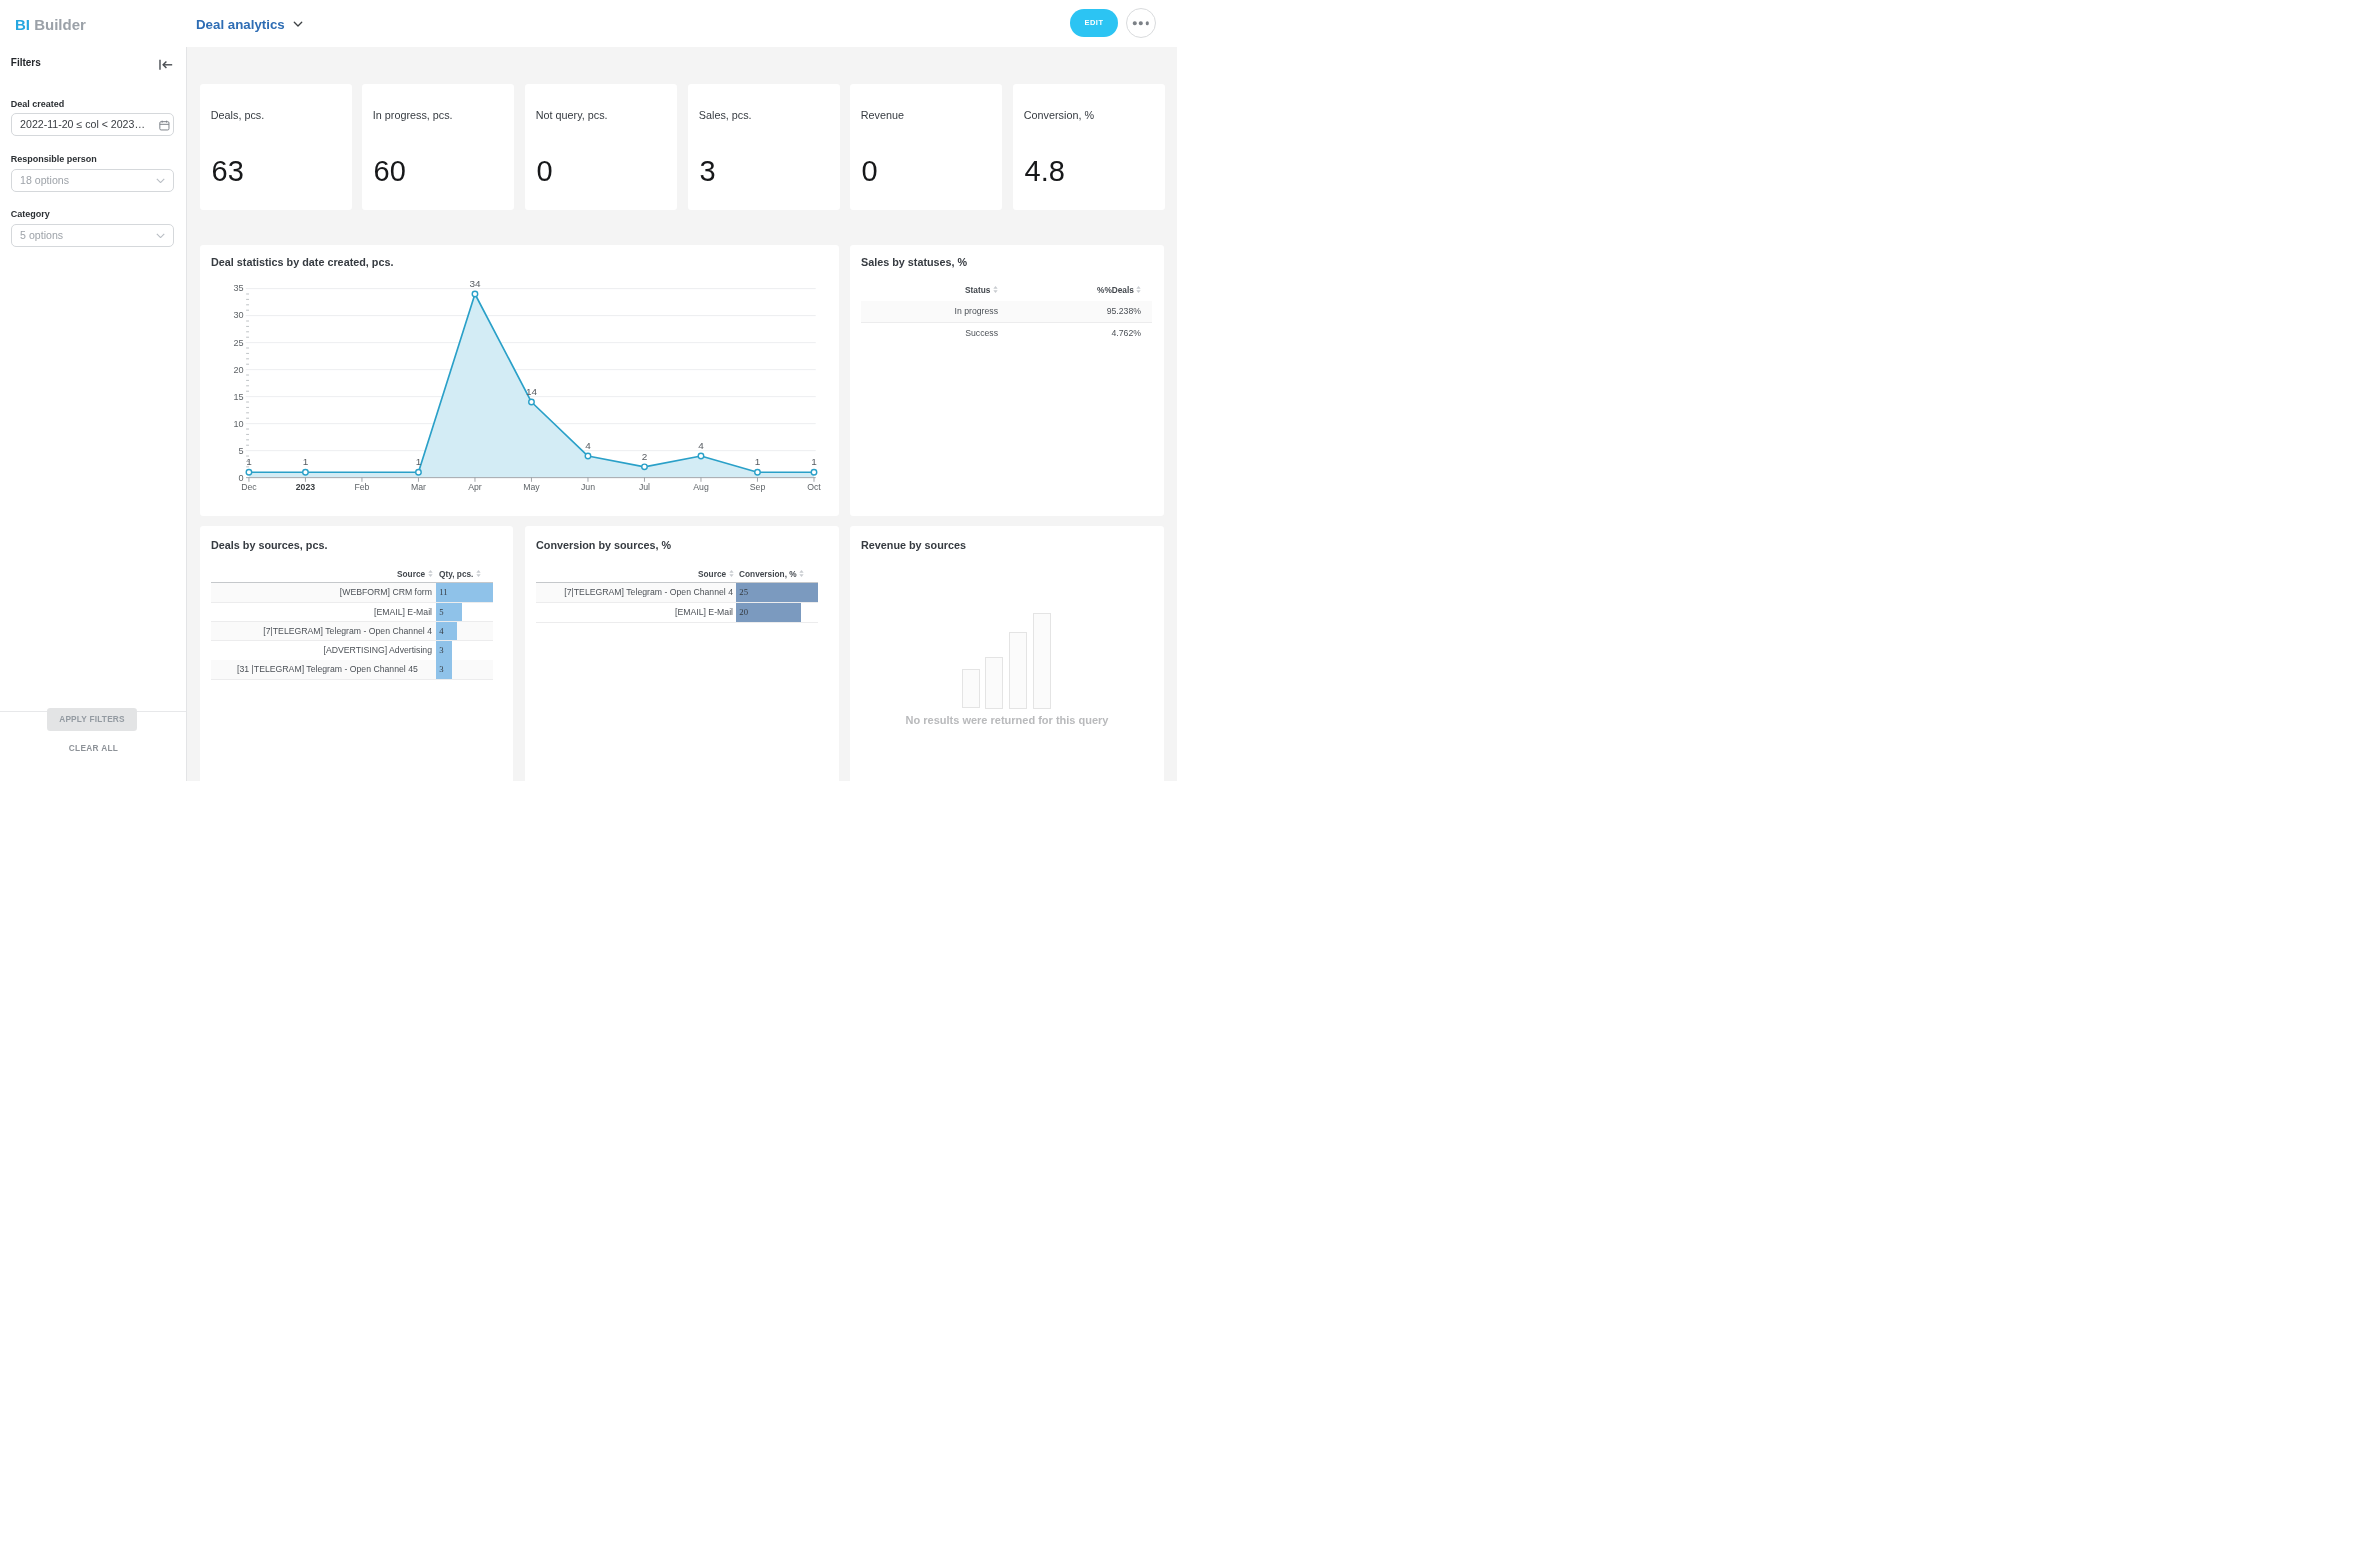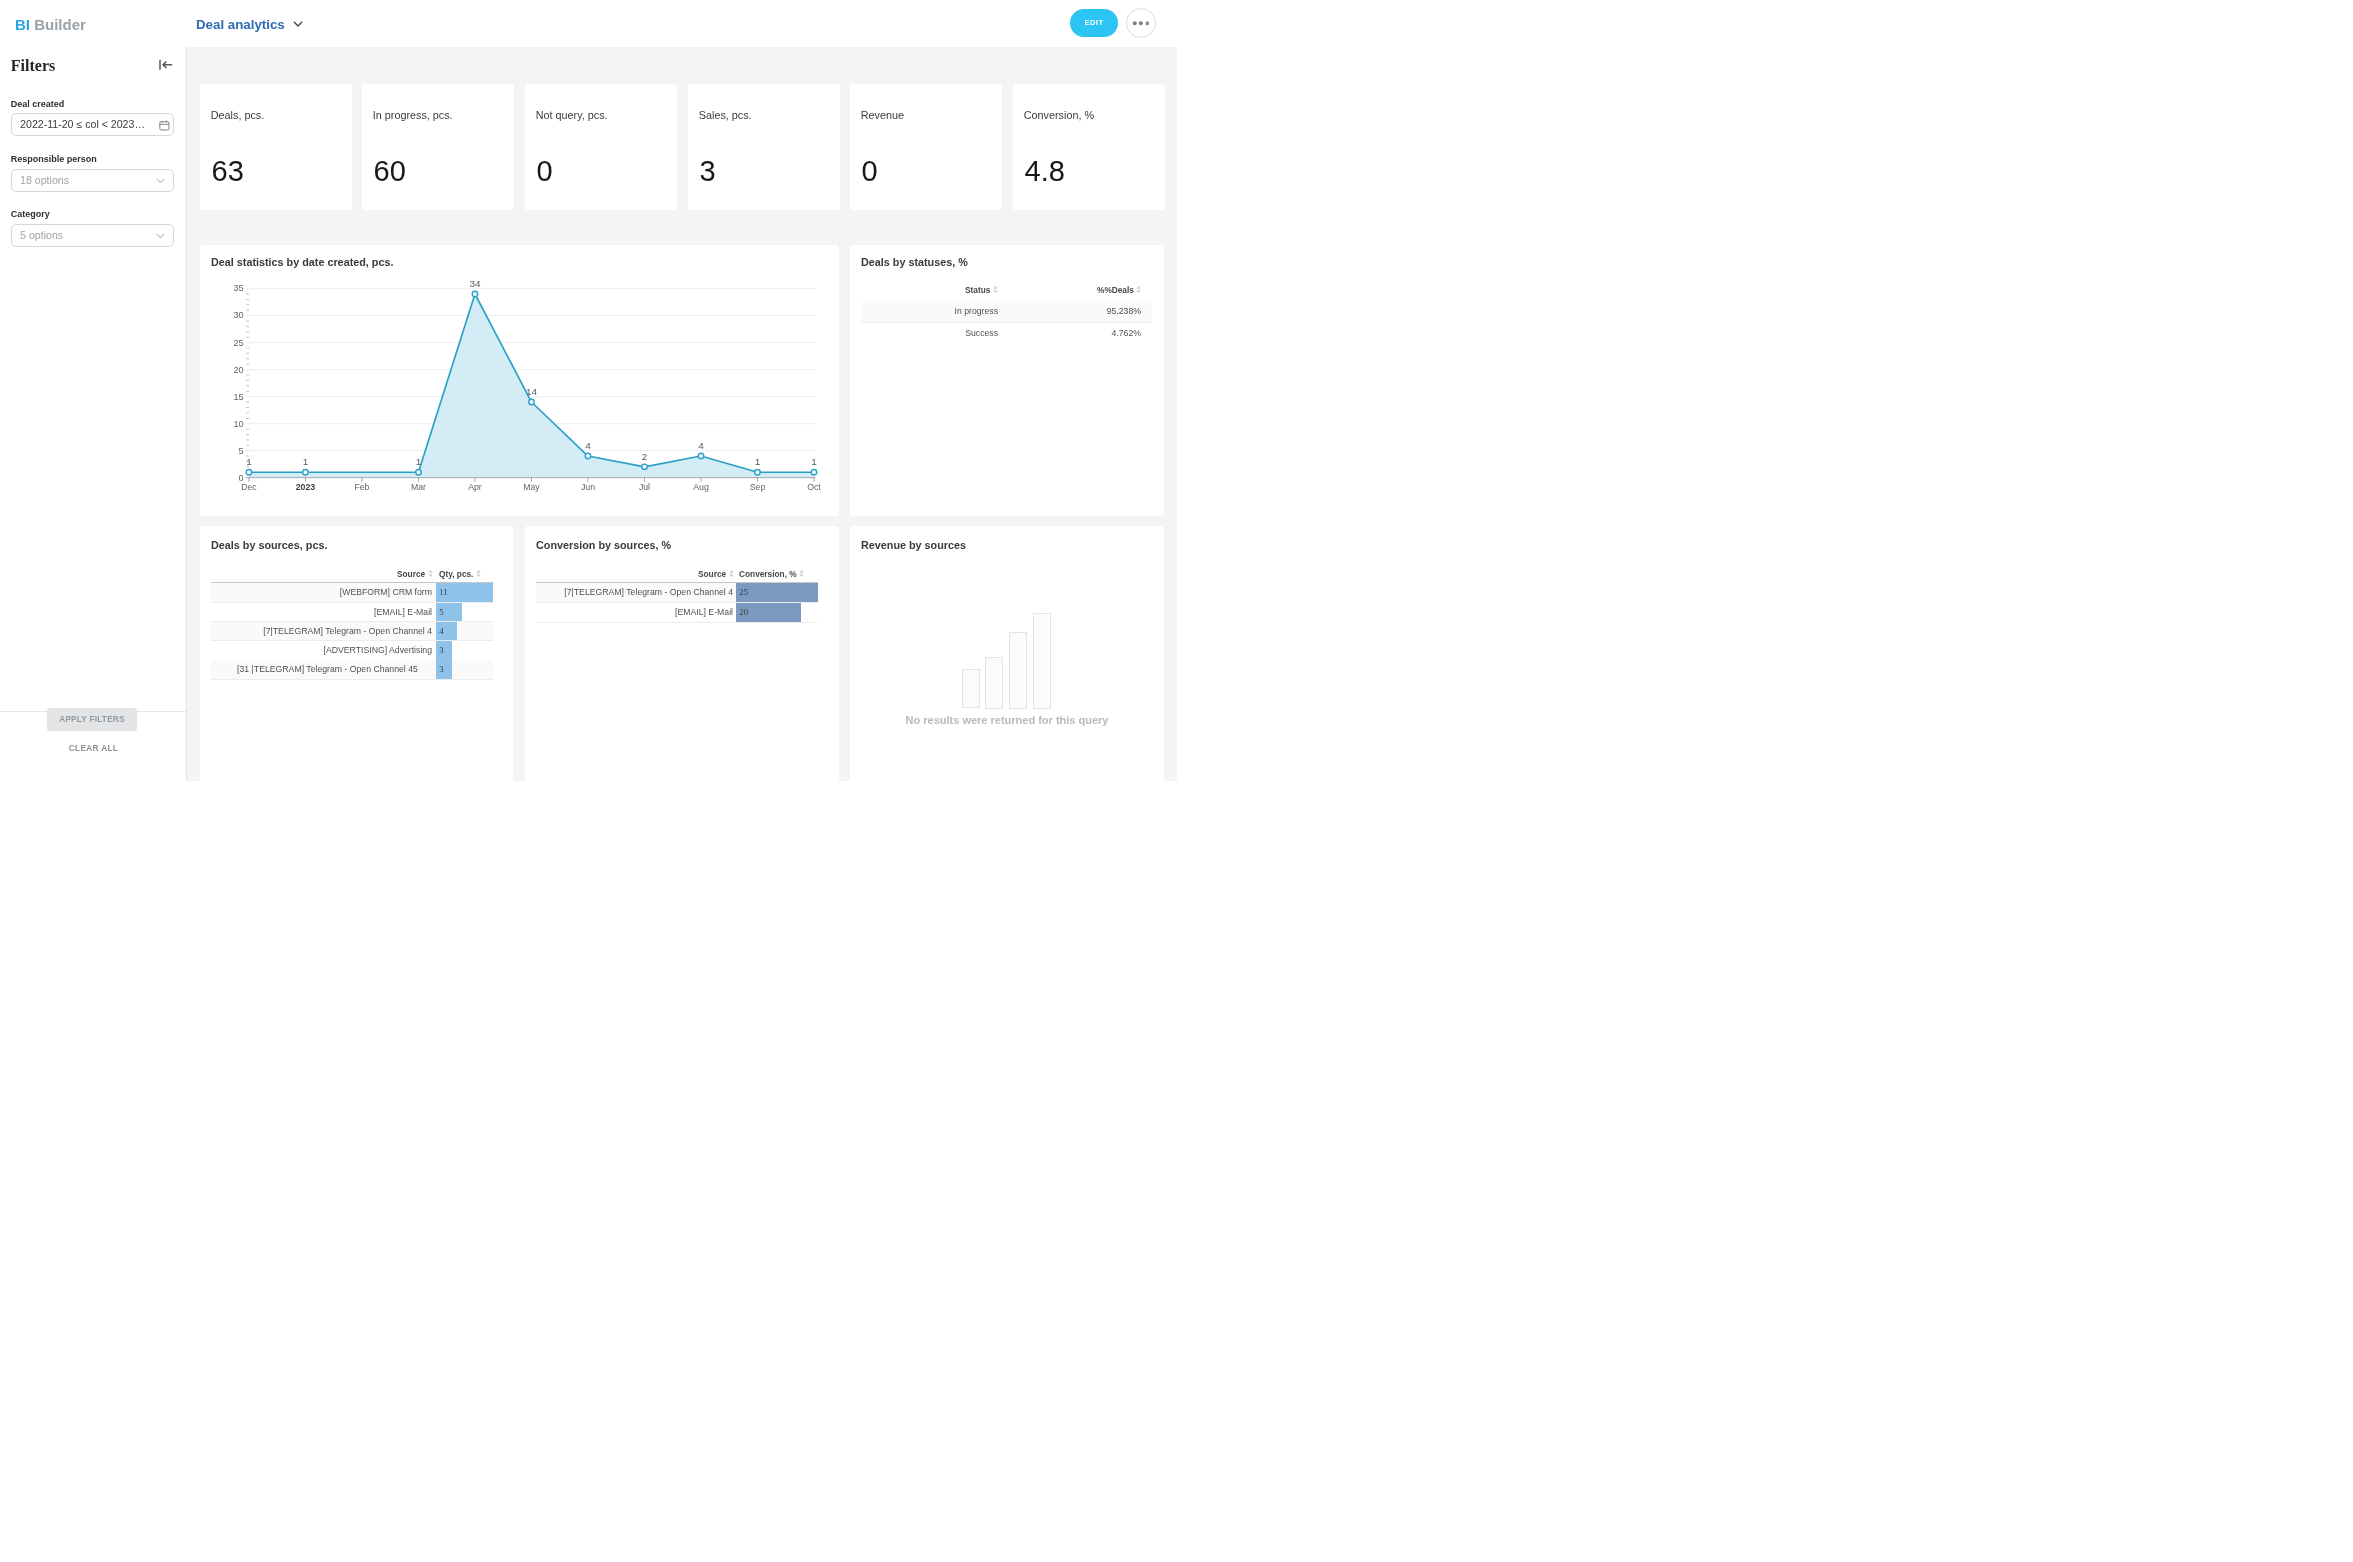--- a/index.html
+++ b/index.html
@@ -17,21 +17,21 @@
 #editbtn { position:absolute; left:1070px; top:9.1px; width:48px; height:28px; border-radius:14px;
   background:#2cc4f3; color:#fff; font-size:7.5px; font-weight:bold; letter-spacing:0.5px;
   text-align:center; line-height:28px; }
 #morebtn { position:absolute; left:1126px; top:8.3px; width:30px; height:30px; border-radius:50%;
   background:#fff; border:1.2px solid #d9dbdd; }
 #morebtn .dots { position:absolute; left:50%; top:50%; transform:translate(-50%,-50%); display:flex; gap:2.7px; }
 #morebtn .dots i { width:3.7px; height:3.7px; border-radius:50%; background:#7c8187; display:block; }
 
 #sidebar { position:absolute; left:0; top:47px; width:187px; height:734px; background:#fff;
   border-right:0.8px solid #e3e4e6; }
-.flt-title { position:absolute; left:10.8px; top:57px; font-size:16px; font-weight:bold; color:#24272b;font-family:Liberation Serif, serif; }
+.flt-title { position:absolute; left:10.8px; top:57px; font-size:10px; font-weight:bold; color:#24272b; }
 .flt-label { position:absolute; left:10.8px; font-size:9px; font-weight:bold; color:#2b2f33; }
 .flt-input { position:absolute; left:10.8px; width:163px; height:23px; border:0.8px solid #d5d8db;
   border-radius:5px; background:#fff; }
 .flt-input .txt { position:absolute; left:8.3px; top:0; line-height:21.6px; font-size:10.6px; color:#383c41; }
 .flt-input .ph { color:#9ea3a9; }
 .flt-input svg { position:absolute; right:7.5px; top:5.8px; }
 #sb-sep { position:absolute; left:0; top:711px; width:186px; height:0.8px; background:#e7e8ea; }
 #applybtn { position:absolute; left:47px; top:708px; width:90px; height:23px; background:#e3e4e5;
   border-radius:3.3px; color:#939aa1; font-size:8.3px; font-weight:bold; letter-spacing:0.2px;
   text-align:center; line-height:23px; }
@@ -128,21 +128,21 @@
       <div class="kpi-num">0</div>
     </div>
   <div class="card" style="left:1013px;top:84px;width:152px;height:126px">
       <div class="kpi-label">Conversion, %</div>
       <div class="kpi-num">4.8</div>
     </div>
 
   <div class="card" style="left:200px;top:245px;width:639px;height:271px"></div>
   <div class="card" style="left:850px;top:245px;width:314px;height:271px"></div>
   <div class="card-title" style="left:211px;top:256px">Deal statistics by date created, pcs.</div>
-  <div class="card-title" style="left:861px;top:256px">Deals by statuses, %</div>
+  <div class="card-title" style="left:861px;top:256px">Sales by statuses, %</div>
 
   <div class="card" style="left:200px;top:526px;width:313px;height:274px"></div>
   <div class="card" style="left:525px;top:526px;width:314px;height:274px"></div>
   <div class="card" style="left:850px;top:526px;width:314px;height:274px"></div>
   <div class="card-title" style="left:211px;top:539px">Deals by sources, pcs.</div>
   <div class="card-title" style="left:536px;top:539px">Conversion by sources, %</div>
   <div class="card-title" style="left:861px;top:539px">Revenue by sources</div>
   <svg class="abs" style="left:200px;top:245px" width="639" height="272" viewBox="240.5 295.2 769 327">
     <g stroke="#e8eaed" stroke-width="1">
       <line x1="295.5" y1="542.5" x2="981.5" y2="542.5"></line>

